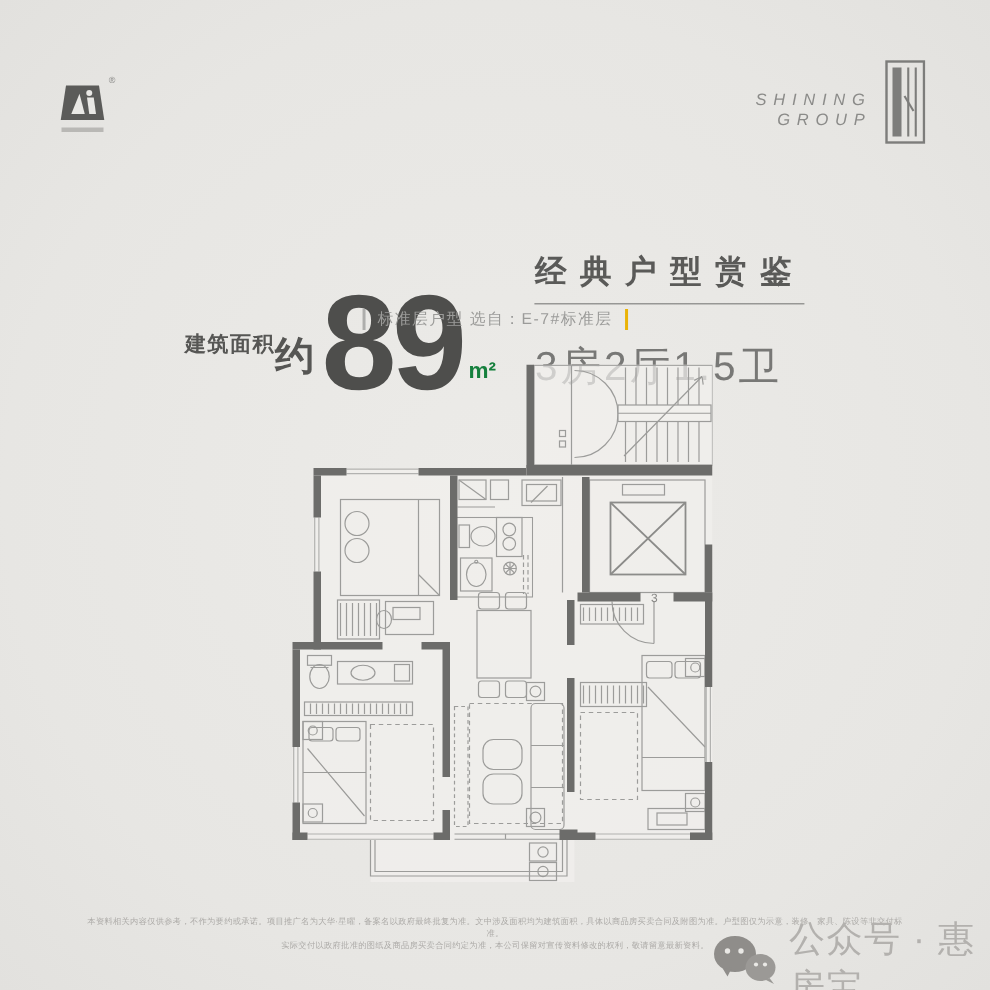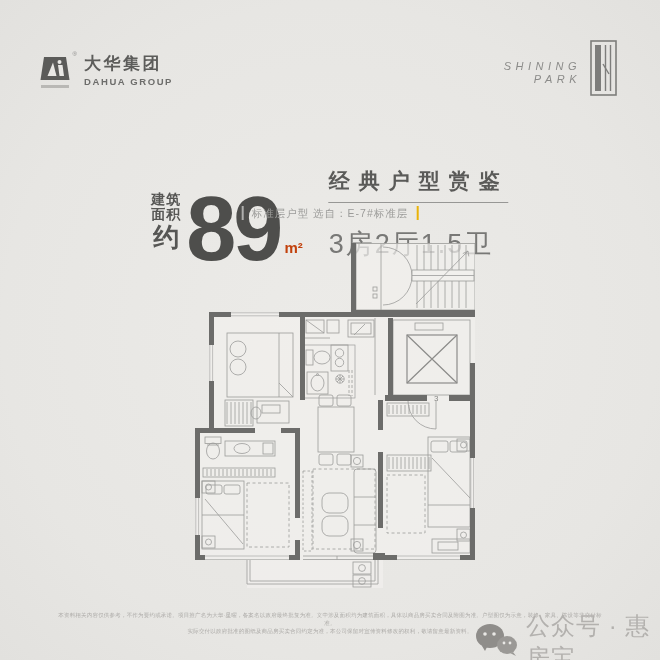--- a/index.html
+++ b/index.html
@@ -16,25 +16,25 @@
   .dahua-tiny-bar{position:absolute;left:1px;bottom:0;width:28px;height:3px;background:#b9b8b5;}
   .dahua-text .cn{font-size:17px;font-weight:bold;color:#5c5c5a;letter-spacing:2.5px;line-height:19px;}
   .dahua-text .en{font-size:9.5px;color:#6d6d6b;letter-spacing:1.6px;margin-top:3px;font-weight:bold;}
   .project-logo{position:absolute;top:40px;right:34px;display:flex;align-items:center;}
   .project-en{text-align:right;color:#8b8b89;font-size:11px;letter-spacing:4.5px;line-height:13px;margin-right:9px;margin-top:6px;font-style:italic;}
   .project-mark{margin-right:9px;}
   .project-cn{font-size:21px;color:#6c6c6a;letter-spacing:1px;font-weight:500;}
   
   .headline{position:absolute;top:127px;left:50%;transform:translateX(-50%);display:flex;align-items:flex-end;white-space:nowrap;}
   .area-group{display:flex;align-items:flex-end;}
-  .area-labels{display:flex;flex-direction:column;align-items:center;color:#565654;margin-right:5px;margin-bottom:13px;}
+  .area-labels{display:flex;flex-direction:row;color:#565654;margin-right:5px;margin-bottom:13px;}
   .area-labels .l12{font-size:14px;font-weight:bold;line-height:15px;letter-spacing:1px;}
   .area-labels .l3{font-size:26px;font-weight:bold;line-height:28px;margin-top:1px;}
   .area-value{font-size:90px;font-weight:800;color:#4e4e4c;line-height:70px;letter-spacing:-3px;}
-  .area-unit{font-size:15px;font-weight:bold;color:#c2410c;margin-left:4px;margin-bottom:8px;letter-spacing:0;}
+  .area-unit{font-size:15px;font-weight:bold;color:#15803d;margin-left:4px;margin-bottom:8px;letter-spacing:0;}
   .spec-group{display:flex;flex-direction:column;margin-left:26px;margin-bottom:2px;}
   .series-title{font-size:21px;font-weight:bold;color:#5a5a58;letter-spacing:9px;border-bottom:1px solid #979795;padding-bottom:7px;margin-top:40px;}
   .layout-spec{font-size:27px;color:#787876;margin-top:23px;letter-spacing:2px;}
   .subtitle-row{position:absolute;top:203px;left:50%;transform:translateX(-50%);}
   .subtitle{font-size:10.5px;color:#9b9b99;letter-spacing:1px;border-left:2px solid #aeaeac;border-right:2px solid #eab308;padding:1px 8px;}
   
   .floorplan{position:absolute;left:185px;top:243px;}
   
   .disclaimer{position:absolute;top:611px;left:50%;transform:translateX(-50%);width:545px;text-align:center;color:#adaba8;font-size:5.5px;line-height:8px;letter-spacing:0.2px;}
   .watermark{position:absolute;left:474px;top:610px;display:flex;align-items:center;}
@@ -47,30 +47,26 @@
   <div class="dahua-emblem">
     <svg width="32" height="34" viewBox="0 0 32 34">
       <path d="M4 3 L26 3 L29.5 26 L0.5 26 Z" fill="#5b5b59"></path>
       <path d="M7.5 22 L13 8.5 L16.5 22 Z" fill="#e9e8e5"></path>
       <path d="M18 11 h4.5 l1.5 11 h-4.5 Z" fill="#e9e8e5"></path>
       <circle cx="19.5" cy="8" r="2" fill="#e9e8e5"></circle>
     </svg>
     <span class="dahua-reg">®</span>
     <span class="dahua-tiny-bar"></span>
   </div>
-  <div class="dahua-text">
-    <div class="cn">大华集团</div>
-    <div class="en">DAHUA GROUP</div>
-  </div>
 </div>
 
 <div class="project-logo">
   <div class="project-en">
     <div>SHINING</div>
-    <div>PARK</div>
+    <div>GROUP</div>
   </div>
   <div class="project-mark">
     <svg width="27" height="56" viewBox="0 0 27 56">
       <rect x="1" y="1" width="25" height="54" fill="none" stroke="#7d7d7b" stroke-width="1.6"></rect>
       <rect x="5" y="5" width="6" height="46" fill="#7d7d7b"></rect>
       <line x1="15.5" y1="5" x2="15.5" y2="51" stroke="#7d7d7b" stroke-width="1.4"></line>
       <line x1="20.5" y1="5" x2="20.5" y2="51" stroke="#7d7d7b" stroke-width="1.4"></line>
       <path d="M13 24 L19 34" stroke="#7d7d7b" stroke-width="1.4"></path>
     </svg>
   </div>

